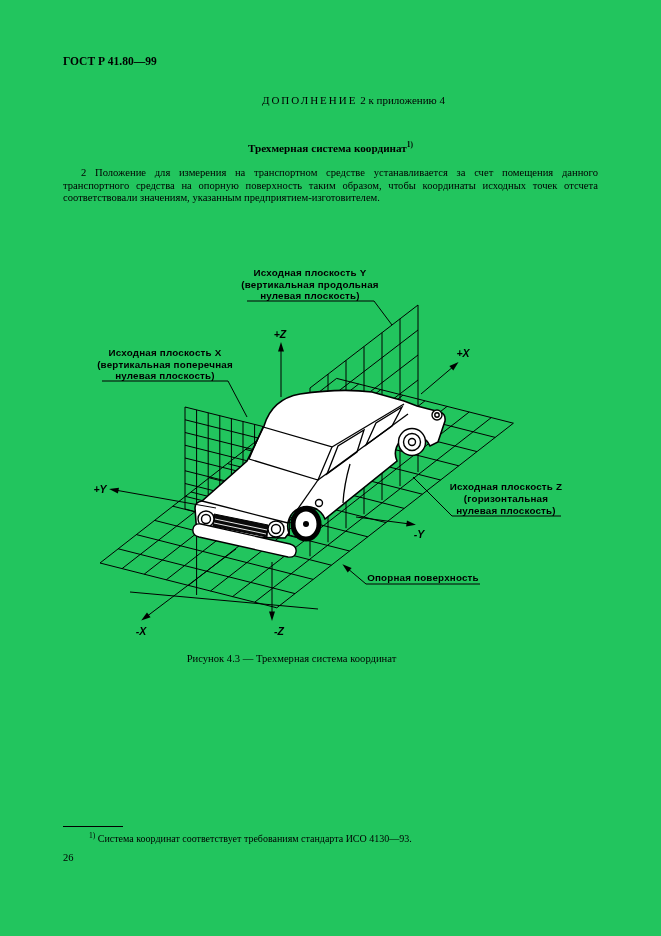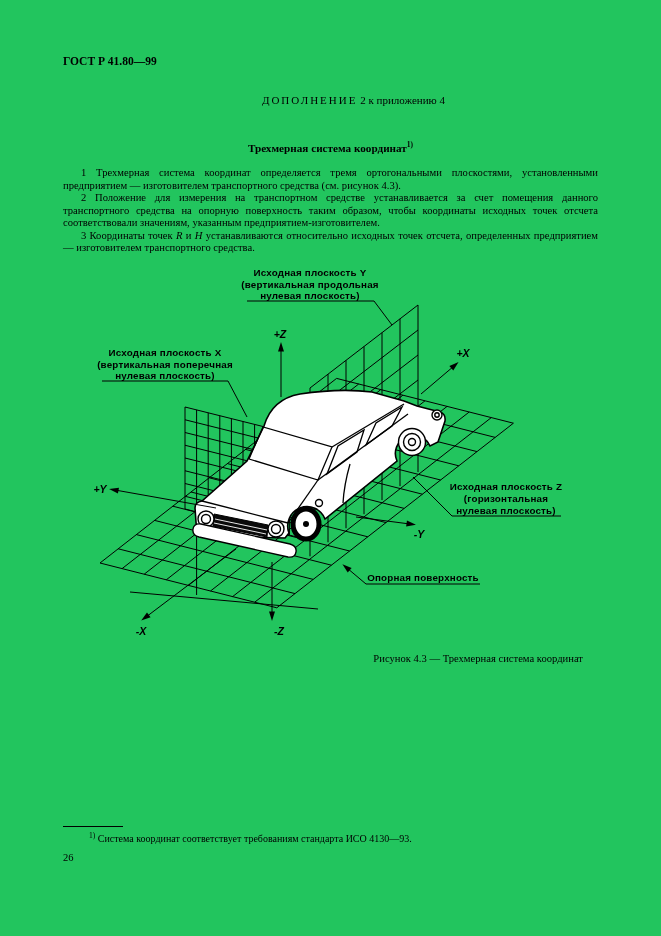--- a/index.html
+++ b/index.html
@@ -8,21 +8,21 @@
   .abs{position:absolute;}
   #doc-code{left:63px;top:55px;font-size:11.5px;font-weight:bold;}
   #supplement{left:0;top:94px;width:661px;text-align:center;font-size:11px;padding-left:23px;}
   #supplement .sp-word{letter-spacing:2px;}
   #doc-title{left:0;top:140px;width:661px;text-align:center;font-size:11.2px;font-weight:bold;}
   #doc-title sup, .fn sup{font-size:7.5px;}
   #body-text{left:63px;top:167px;width:535px;font-size:10.6px;line-height:12.5px;text-align:justify;}
   #body-text p{margin:0;text-indent:18px;}
   .var{font-style:italic;}
   #figure-svg{left:0;top:0;width:661px;height:936px;}
-  #fig-caption{left:0;top:653px;width:583px;text-align:right;font-size:10.6px;}
+  #fig-caption{left:0;top:653px;width:583px;text-align:center;font-size:10.6px;}
   #footnote-rule{left:63px;top:826px;width:60px;height:0;border-top:1.2px solid #000;}
   #footnote{left:63px;top:831px;width:535px;font-size:10px;text-indent:26px;}
   #page-number{left:63px;top:852px;font-size:10.5px;text-align:right;}
   
   #figure-svg line{stroke:#000;stroke-width:1;}
   g[data-name="ground-grid"] line{stroke-width:1.15;}
   g[data-name="axes"] line{stroke-width:1.3;}
   g[data-name="leader-lines"] line{stroke-width:1.05;}
   .car-line{fill:none;stroke:#000;stroke-width:1.3;}
   .car-body{fill:#fff;stroke:#000;stroke-width:1.6;}
@@ -40,23 +40,21 @@
   <div id="doc-code" class="abs" data-name="doc-code">ГОСТ Р 41.80—99</div>
 
   <div id="supplement" class="abs" data-name="supplement-heading">
     <span class="sp-word" data-name="supplement-word">ДОПОЛНЕНИЕ</span>
     <span data-name="supplement-rest">2 к приложению 4</span>
   </div>
 
   <div id="doc-title" class="abs" data-name="page-title"><span>Трехмерная система координат</span><sup data-name="footnote-ref-mark">1)</sup></div>
 
   <div id="body-text" class="abs" data-name="body-text">
-    <p data-name="paragraph-1">1 Трехмерная система координат определяется тремя ортогональными плоскостями, установленными предприятием — изготовителем транспортного средства (см. рисунок 4.3).</p>
     <p data-name="paragraph-2">2 Положение для измерения на транспортном средстве устанавливается за счет помещения данного транспортного средства на опорную поверхность таким образом, чтобы координаты исходных точек отсчета соответствовали значениям, указанным предприятием-изготовителем.</p>
-    <p data-name="paragraph-3"><span>3 Координаты точек </span><span class="var">R</span><span> и </span><span class="var">H</span><span> устанавливаются относительно исходных точек отсчета, определенных предприятием — изготовителем транспортного средства.</span></p>
   </div>
 
   <svg id="figure-svg" class="abs" data-name="figure-coordinate-system" viewBox="0 0 661 936" xmlns="http://www.w3.org/2000/svg">
 
     <g data-name="ground-grid">
         <line x1="100" y1="563" x2="336.6" y2="378.4"></line>
         <line x1="122.1" y1="568.6" x2="358.7" y2="384"></line>
         <line x1="144.2" y1="574.2" x2="380.79999999999995" y2="389.6"></line>
         <line x1="166.3" y1="579.8" x2="402.9" y2="395.19999999999993"></line>
         <line x1="188.4" y1="585.4" x2="425" y2="400.79999999999995"></line>

